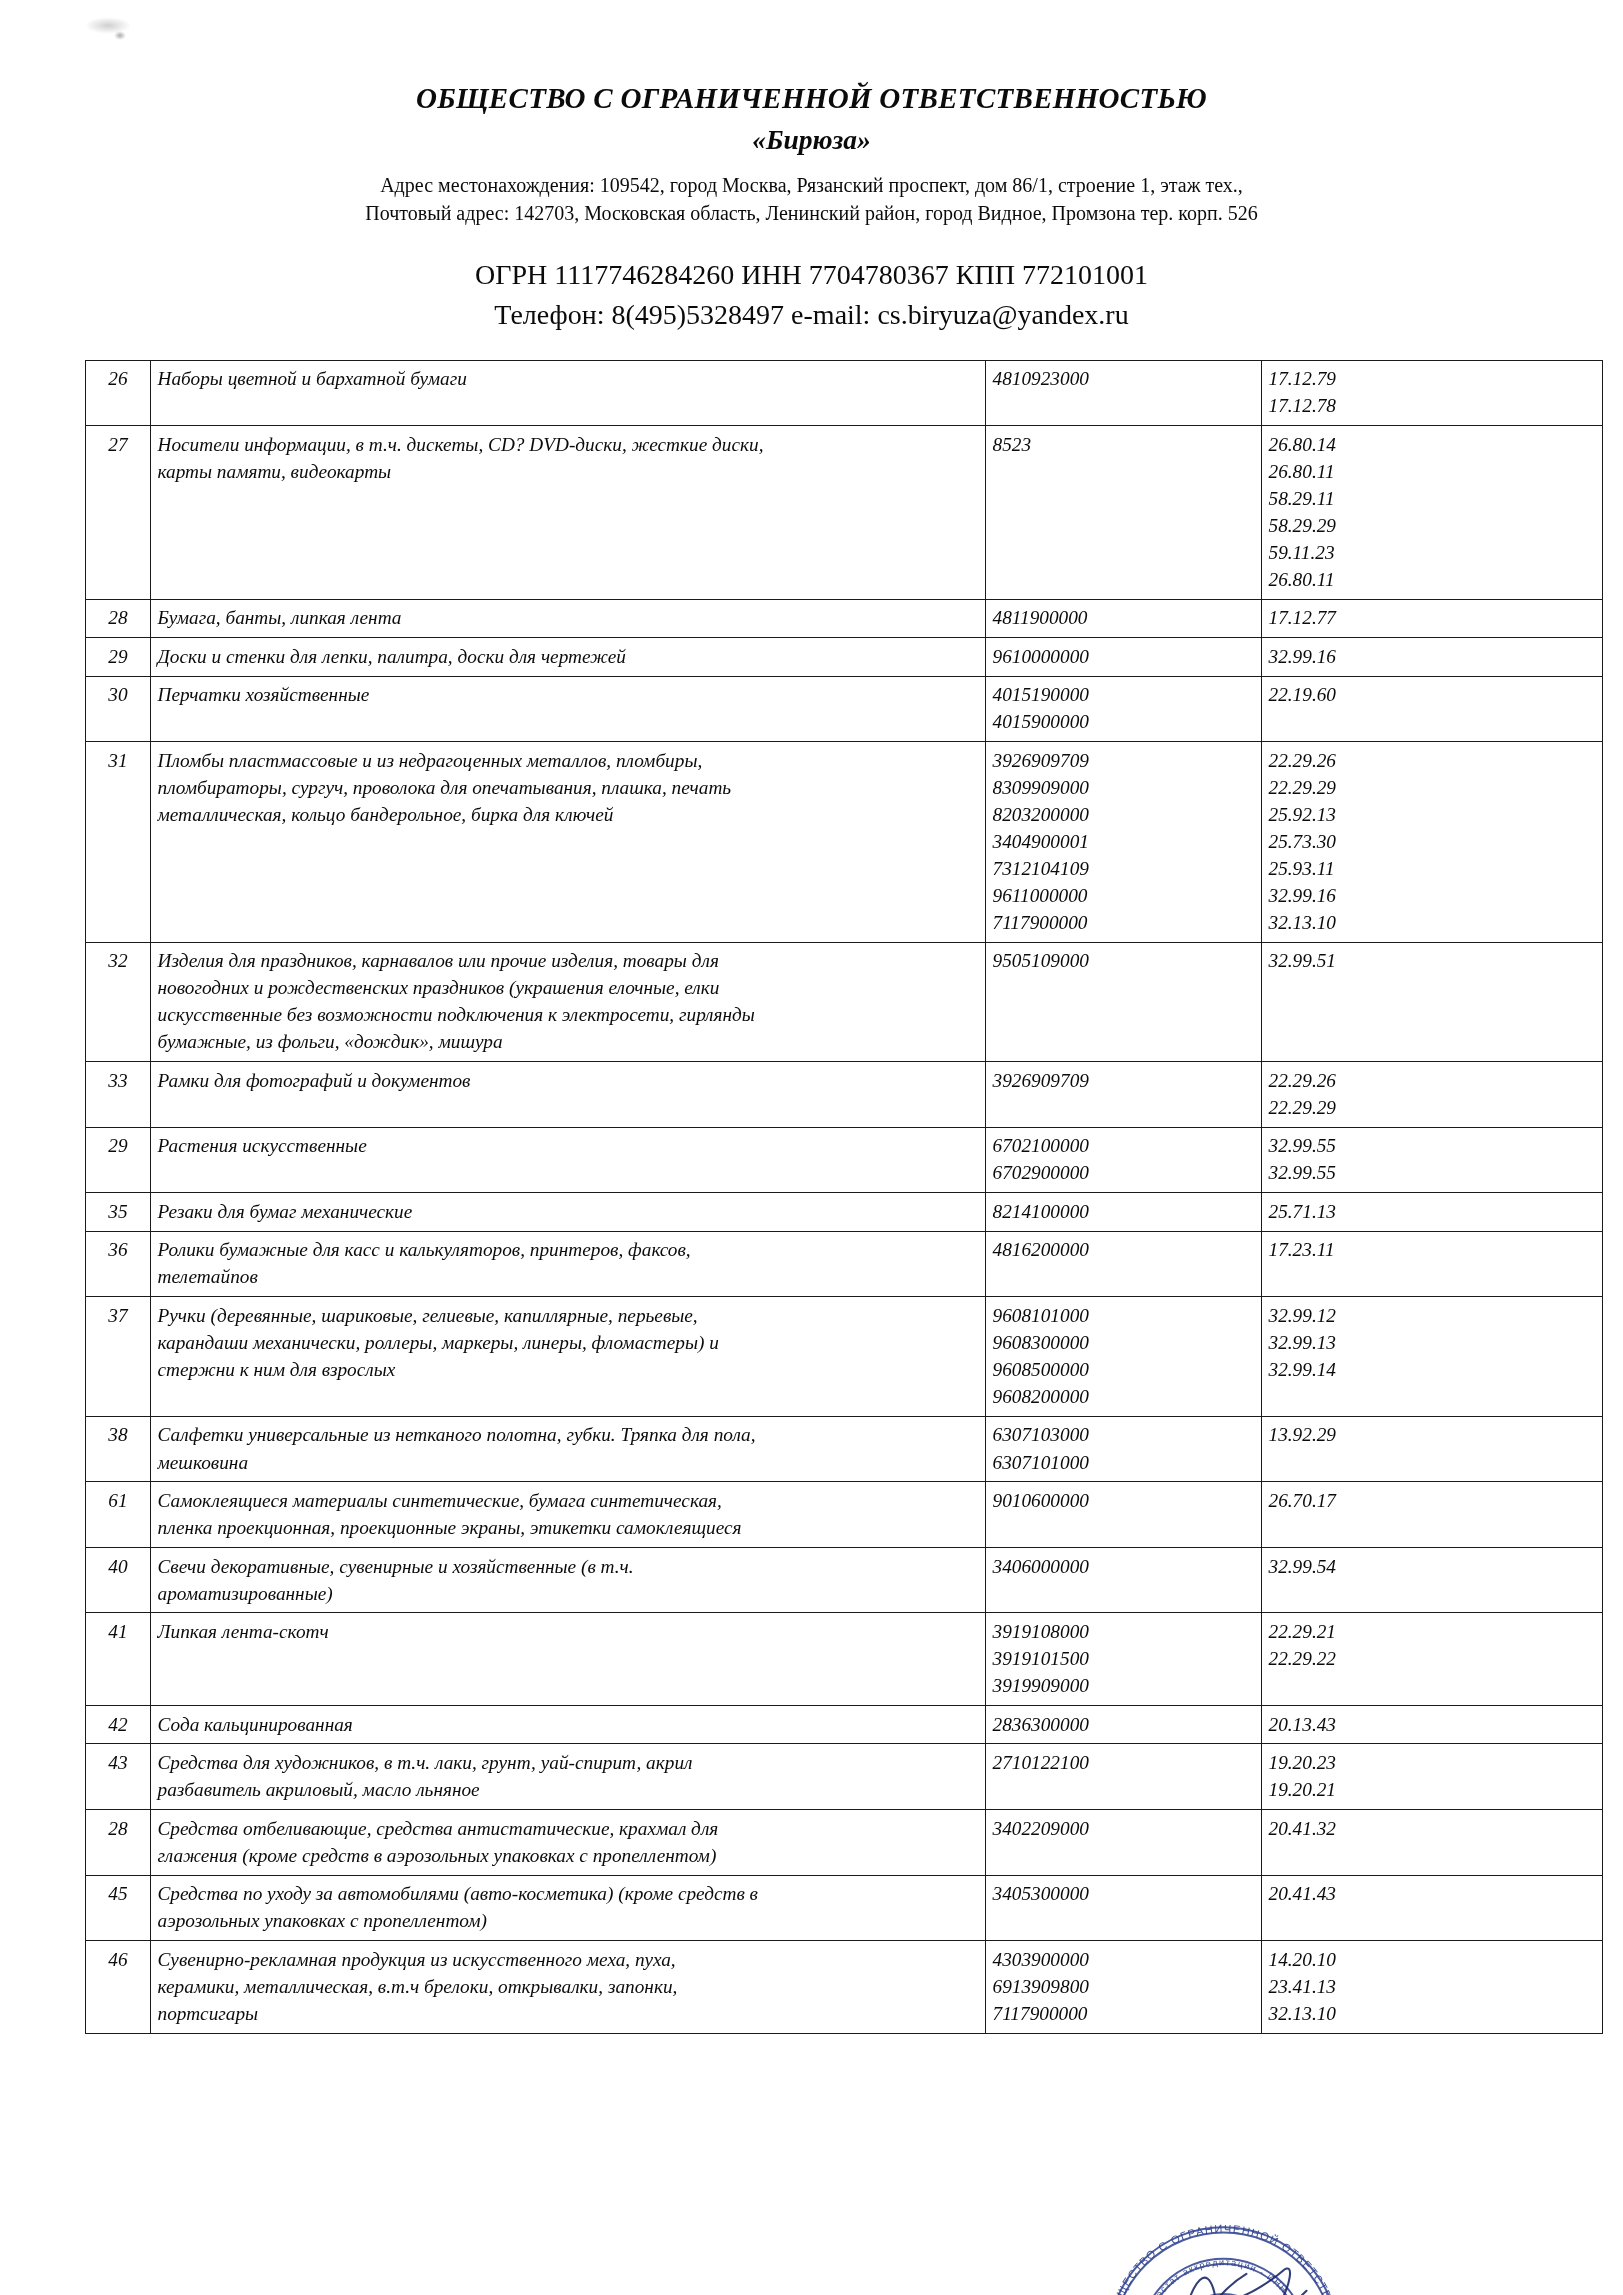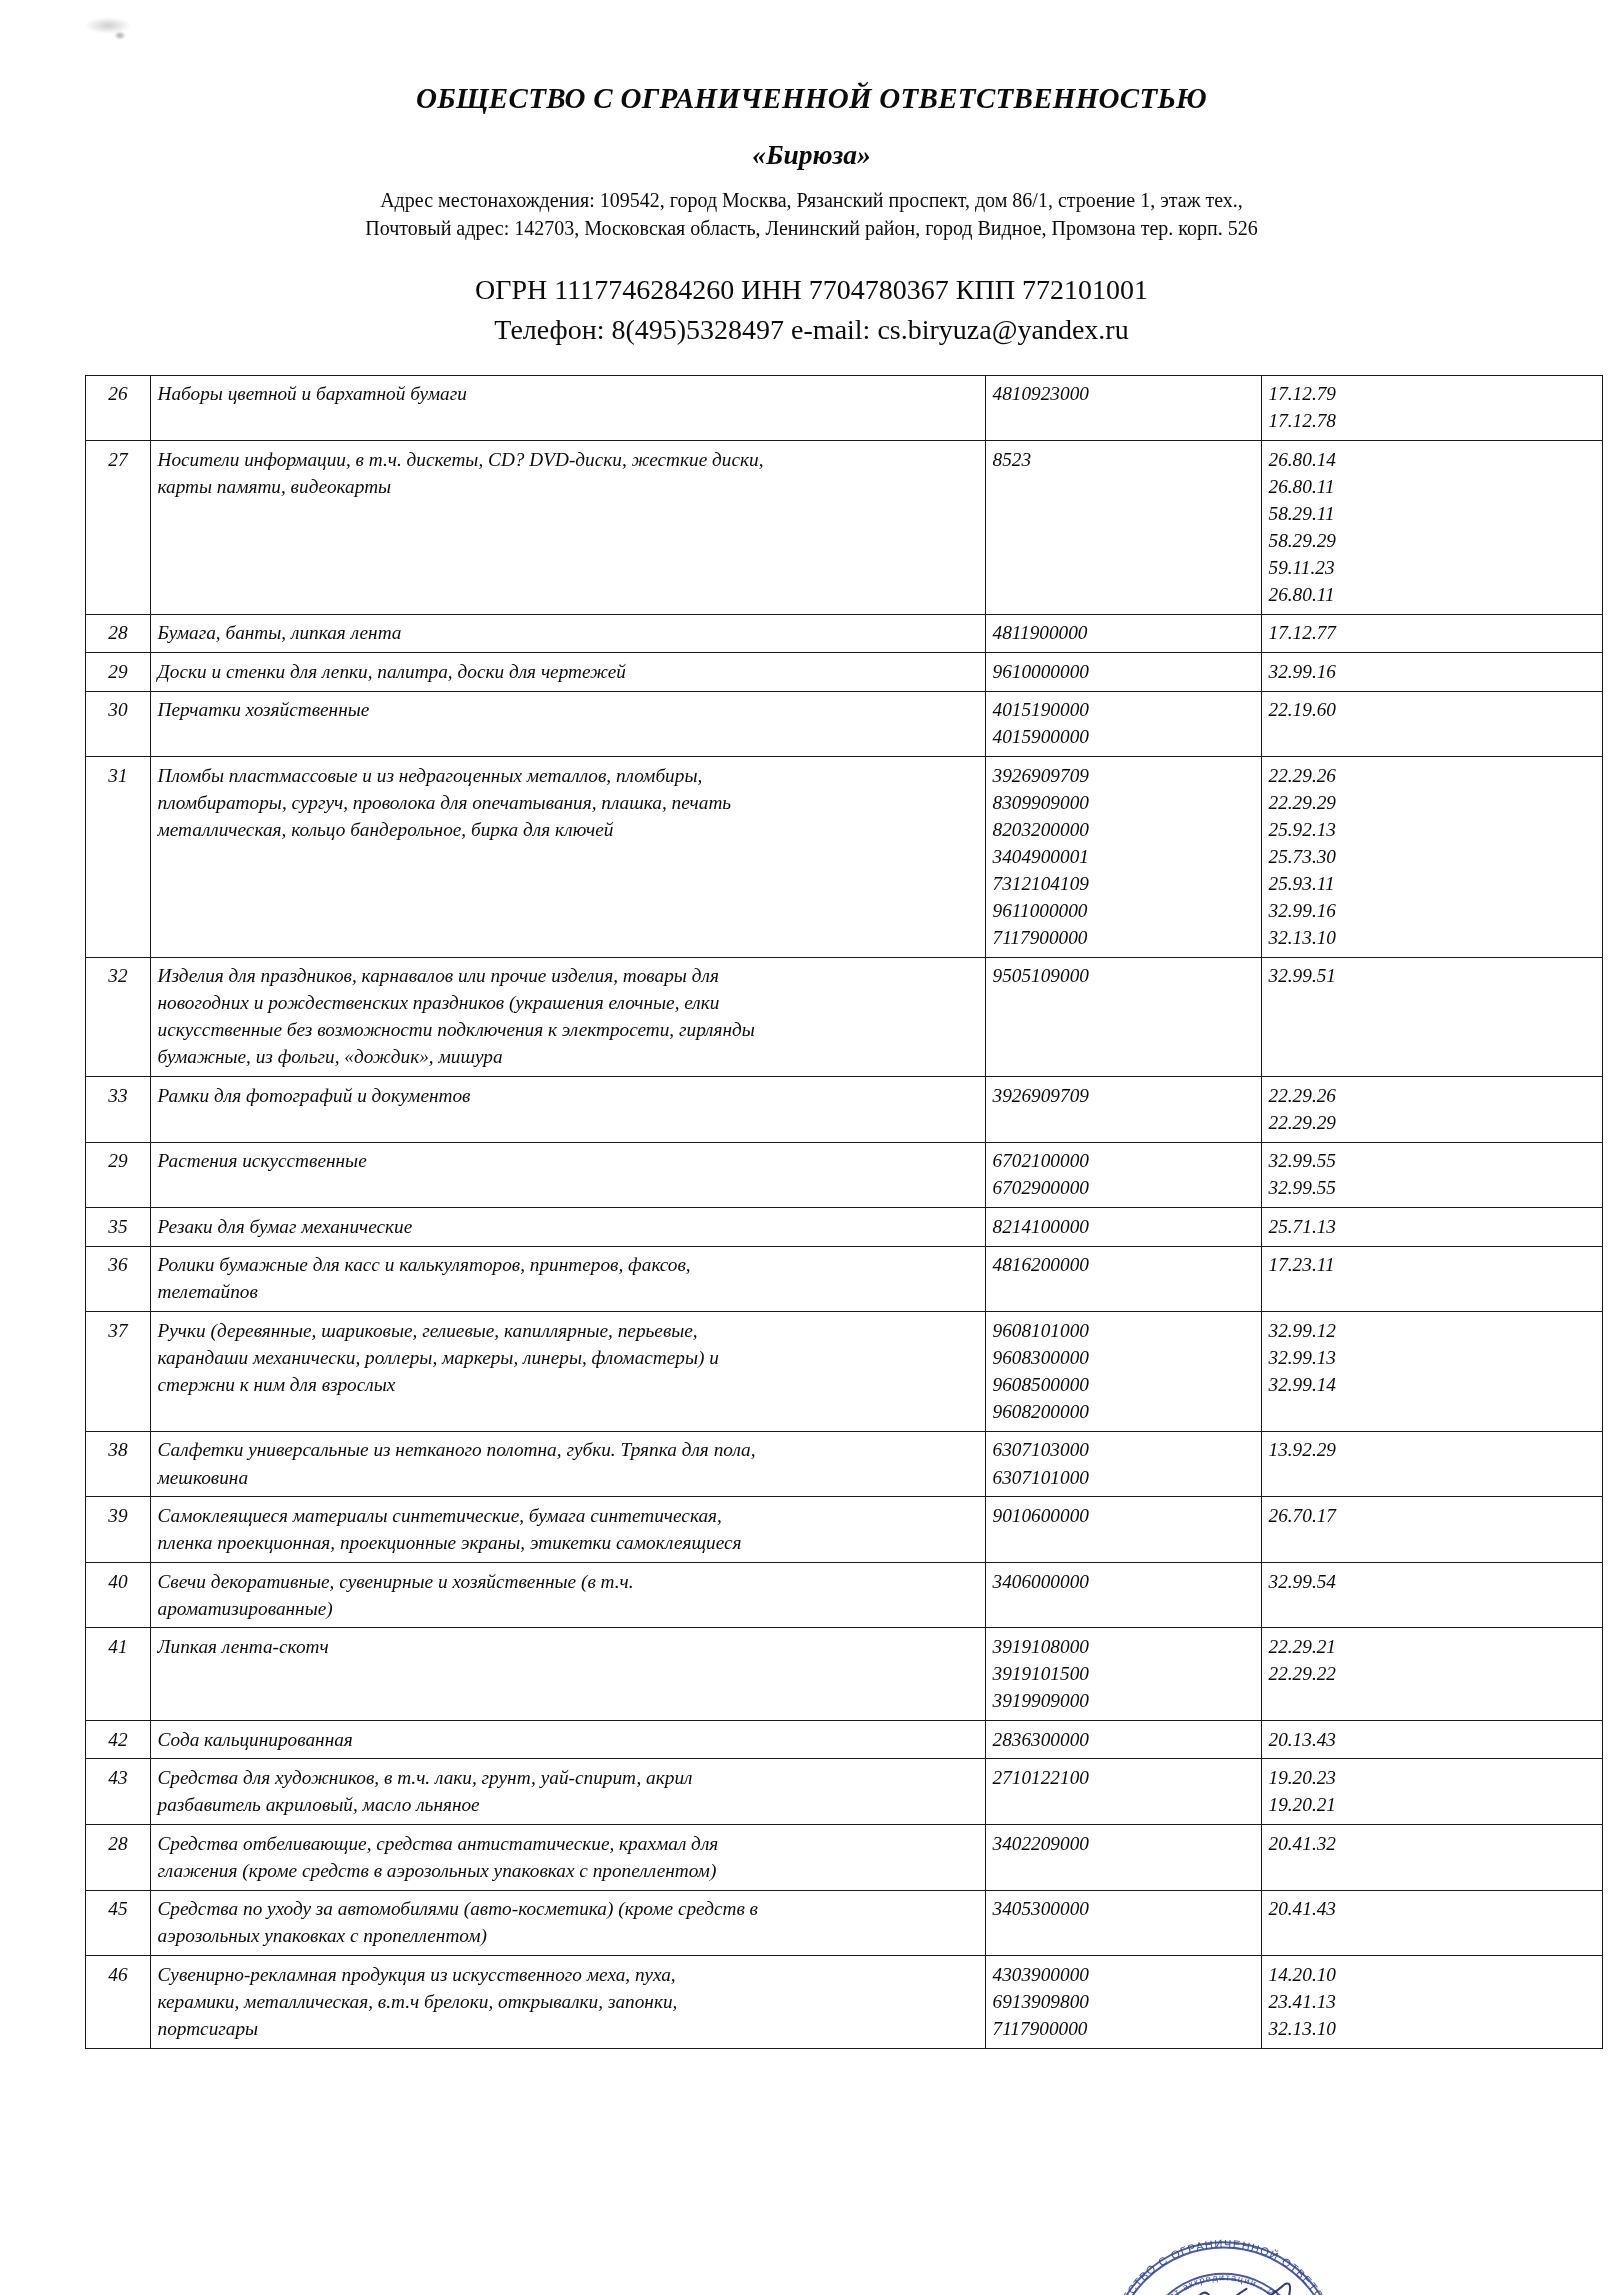--- a/index.html
+++ b/index.html
@@ -30,21 +30,21 @@
     font-size: 29px;
     font-weight: bold;
     font-style: italic;
     letter-spacing: 0.3px;
     line-height: 1.22;
   }
   .org-name {
     font-size: 27.5px;
     font-weight: bold;
     font-style: italic;
-    margin-top: 23px;
+    margin-top: 8px;
   }
   .addr-block {
     margin-top: 14.4px;
     font-size: 20px;
     line-height: 1.42;
     padding: 0 150px;
   }
   .reg-block {
     margin-top: 27.5px;
     font-size: 28px;
@@ -339,21 +339,21 @@
             </td>
             <td class="tnved">
               <span class="ln">6307103000</span>
               <span class="ln">6307101000</span>
             </td>
             <td class="okpd">
               <span class="ln">13.92.29</span>
             </td>
           </tr>
           <tr>
-            <td class="num">39</td>
+            <td class="num">61</td>
             <td class="name">
               <span class="ln">Самоклеящиеся материалы синтетические, бумага синтетическая,</span>
               <span class="ln">пленка проекционная, проекционные экраны, этикетки самоклеящиеся</span>
             </td>
             <td class="tnved">
               <span class="ln">9010600000</span>
             </td>
             <td class="okpd">
               <span class="ln">26.70.17</span>
             </td>

